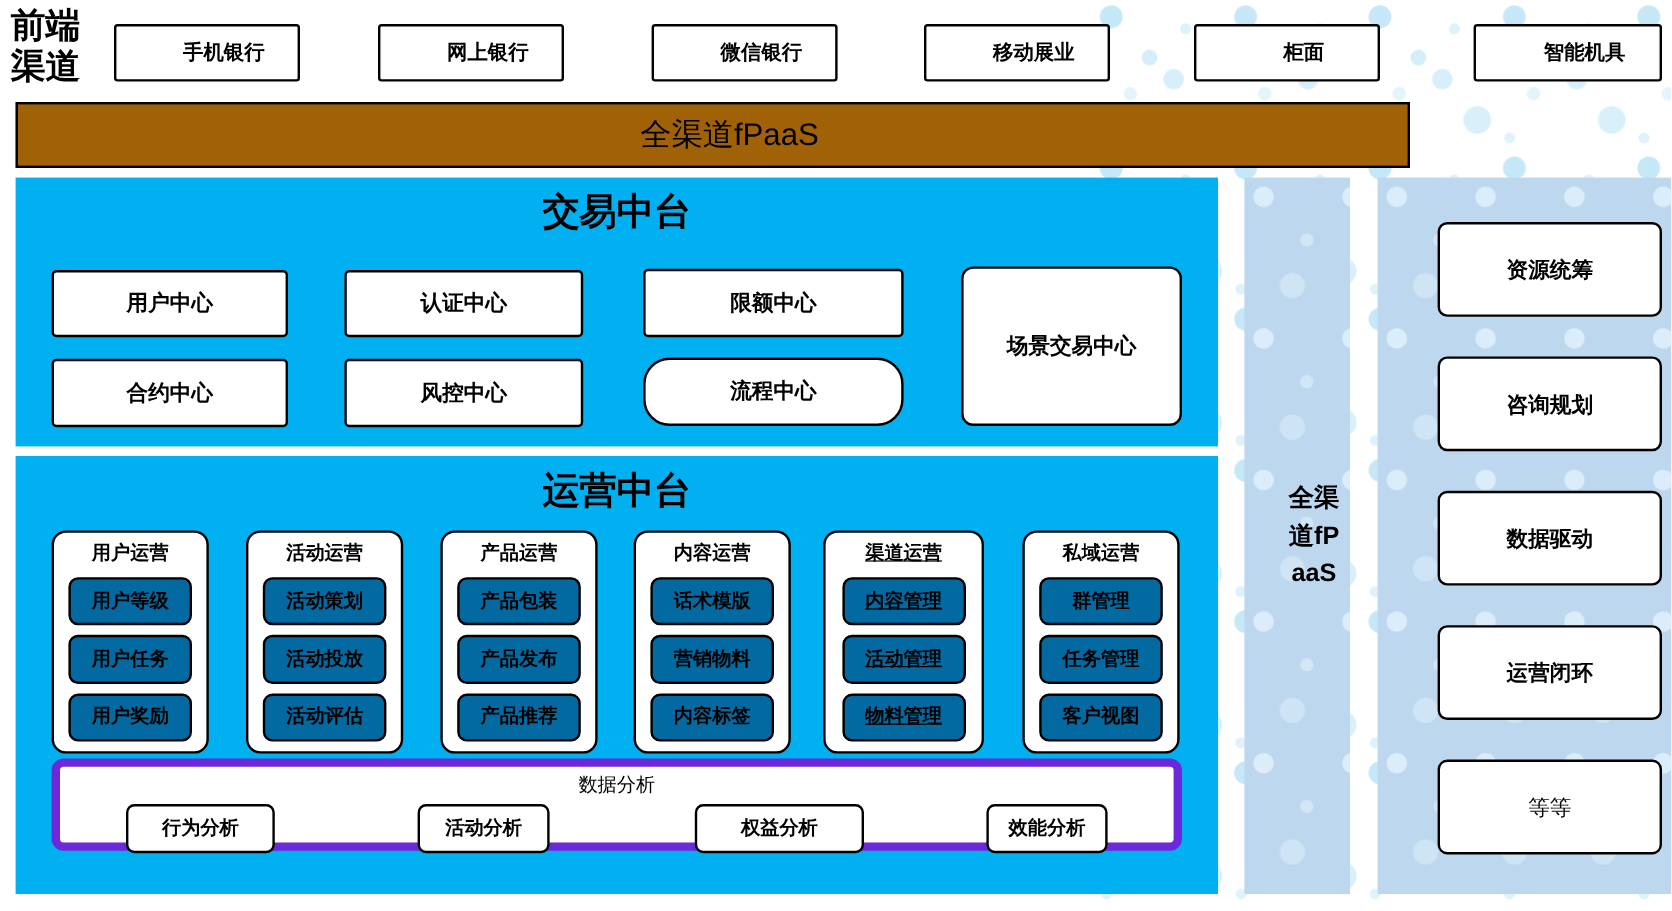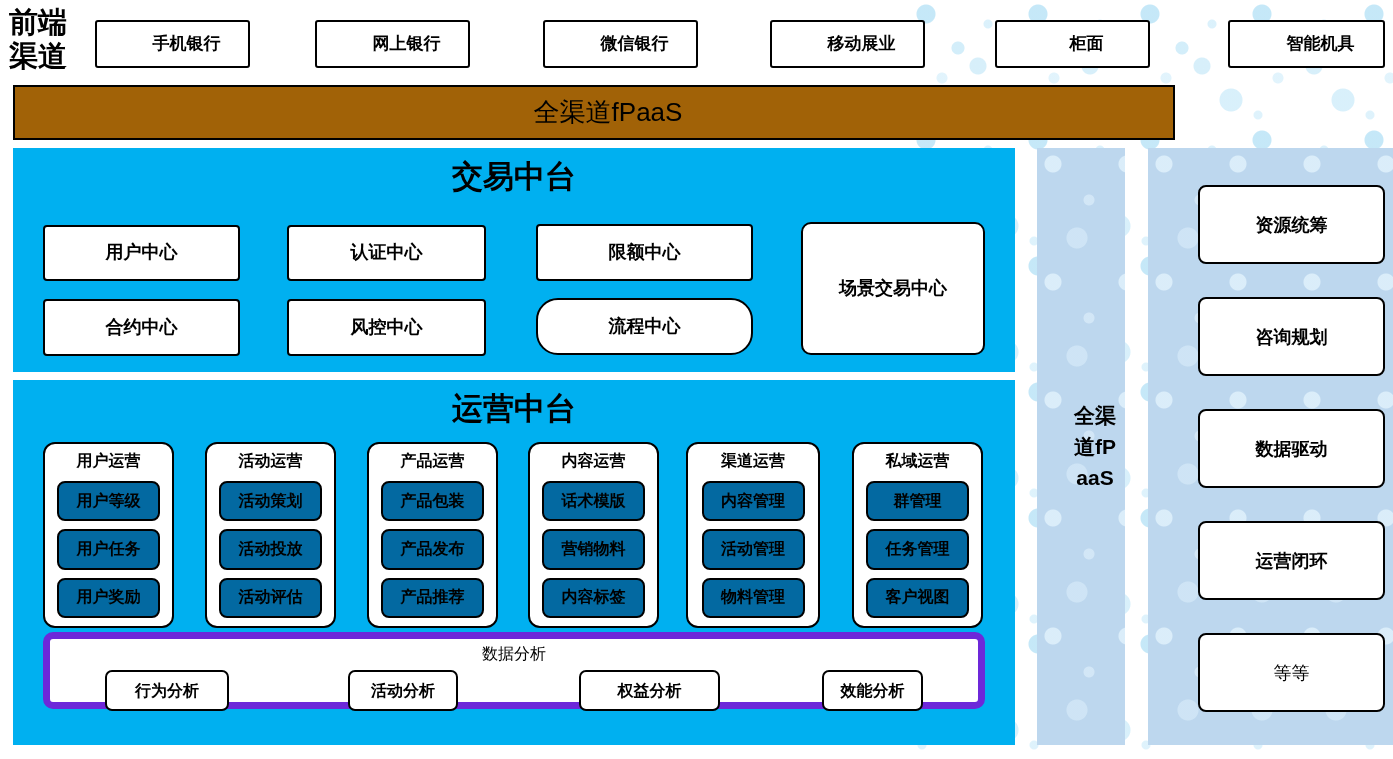--- a/index.html
+++ b/index.html
@@ -144,21 +144,21 @@
       <div class="group-item">产品包装</div>
       <div class="group-item">产品发布</div>
       <div class="group-item">产品推荐</div>
     </div>
     <div class="group-box" style="left:515px;">
       <div class="group-label">内容运营</div>
       <div class="group-item">话术模版</div>
       <div class="group-item">营销物料</div>
       <div class="group-item">内容标签</div>
     </div>
-    <div class="group-box" style="left:673px;width:134px;">
+    <div class="group-box" style="left:673px;width:134px;text-decoration:underline;">
       <div class="group-label">渠道运营</div>
       <div class="group-item">内容管理</div>
       <div class="group-item">活动管理</div>
       <div class="group-item">物料管理</div>
     </div>
     <div class="group-box" style="left:839px;">
       <div class="group-label">私域运营</div>
       <div class="group-item">群管理</div>
       <div class="group-item">任务管理</div>
       <div class="group-item">客户视图</div>

